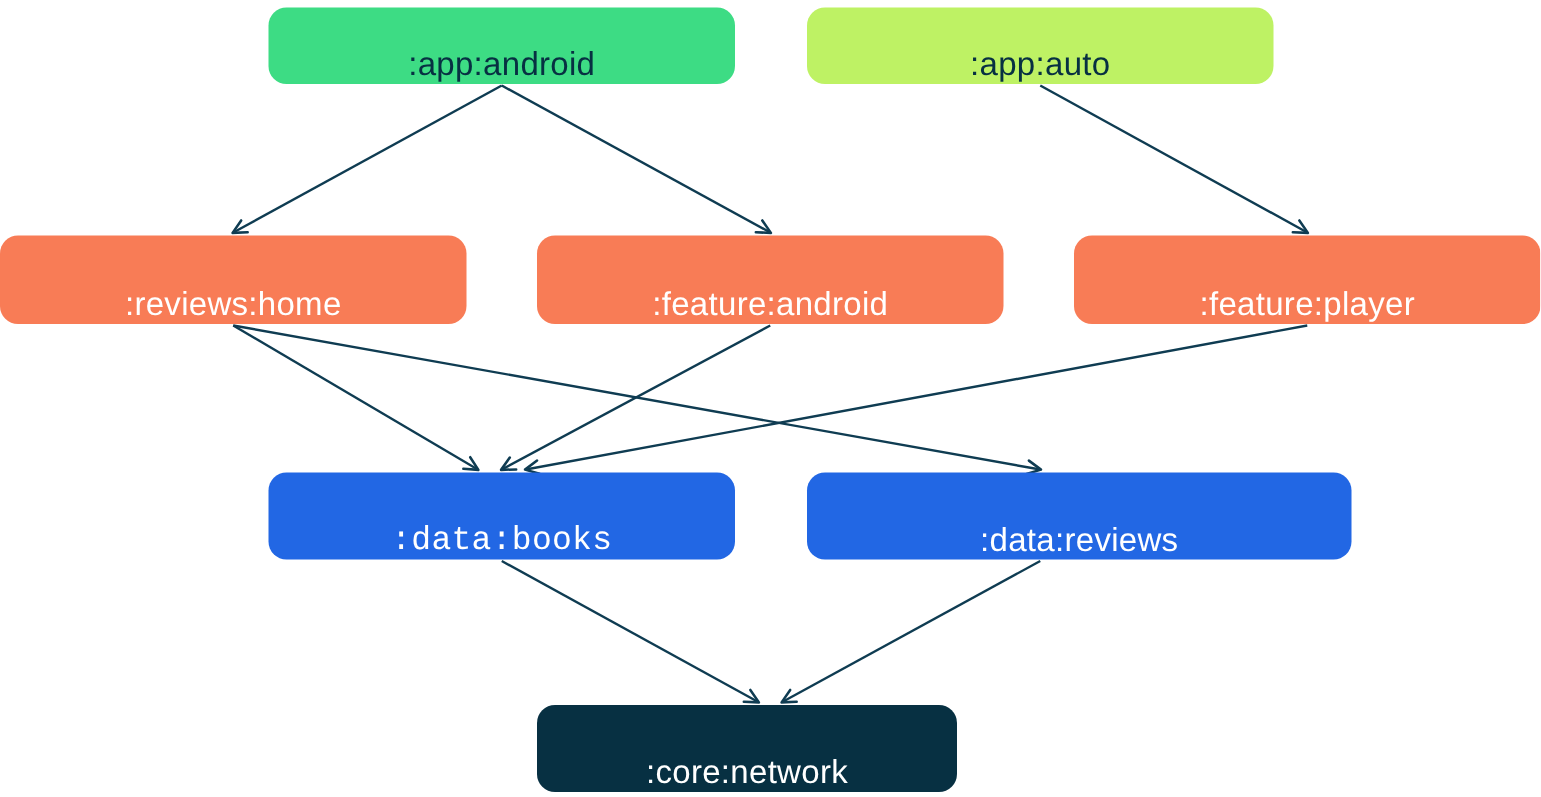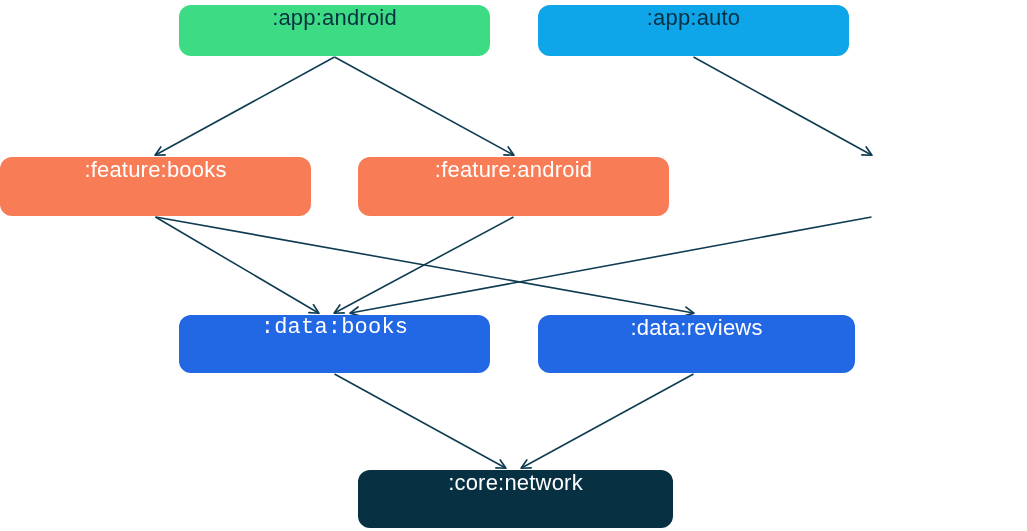--- a/index.html
+++ b/index.html
@@ -26,21 +26,21 @@
   #nodes {
     position: absolute;
     left: 0;
     top: 0;
     width: 100%;
     height: 100%;
   }
   .node {
     position: absolute;
     display: flex;
-    align-items: flex-start;
+    align-items: flex-end;
     justify-content: center;
     border-radius: 12px;
     font-size: 22px;
     letter-spacing: 0.2px;
     box-sizing: border-box;
     white-space: nowrap;
   }
 </style>
 </head>
 <body>
@@ -59,32 +59,35 @@
       <line x1="155.5" y1="217" x2="693.5" y2="313" stroke="#0F3C52" stroke-width="1.6" marker-end="url(#arrowhead)"></line>
       <line x1="513.5" y1="217" x2="334.5" y2="313" stroke="#0F3C52" stroke-width="1.6" marker-end="url(#arrowhead)"></line>
       <line x1="871.5" y1="217" x2="350.5" y2="313" stroke="#0F3C52" stroke-width="1.6" marker-end="url(#arrowhead)"></line>
       <line x1="334.5" y1="374" x2="505.5" y2="468" stroke="#0F3C52" stroke-width="1.6" marker-end="url(#arrowhead)"></line>
       <line x1="693.5" y1="374" x2="521.5" y2="468" stroke="#0F3C52" stroke-width="1.6" marker-end="url(#arrowhead)"></line>
     </svg>
   <div id="nodes">
       <div class="node" style="left: 179px; top: 5px; width: 311px; height: 51px; background: rgb(61, 220, 132);">
         <span style="color: rgb(7, 48, 66);">:app:android</span>
       </div>
-      <div class="node" style="left: 538px; top: 5px; width: 311px; height: 51px; background: #0ea5e9;">
+      <div class="node" style="left: 538px; top: 5px; width: 311px; height: 51px; background: #bef264;">
         <span style="color: rgb(7, 48, 66);">:app:auto</span>
       </div>
       <div class="node" style="left: 0px; top: 157px; width: 311px; height: 59px; background: rgb(248, 124, 86);">
-        <span style="color: rgb(255, 255, 255);">:feature:books</span>
+        <span style="color: rgb(255, 255, 255);">:reviews:home</span>
       </div>
       <div class="node" style="left: 358px; top: 157px; width: 311px; height: 59px; background: rgb(248, 124, 86);">
         <span style="color: rgb(255, 255, 255);">:feature:android</span>
       </div>
+      <div class="node" style="left: 716px; top: 157px; width: 311px; height: 59px; background: rgb(248, 124, 86);">
+        <span style="color: rgb(255, 255, 255);">:feature:player</span>
+      </div>
       <div class="node" style="left: 179px; top: 315px; width: 311px; height: 58px; background: rgb(34, 103, 228); font-family: Liberation Mono, monospace;">
         <span style="color: rgb(255, 255, 255);">:data:books</span>
       </div>
-      <div class="node" style="left: 538px; top: 315px; width: 317px; height: 58px; background: rgb(34, 103, 228);">
+      <div class="node" style="left: 538px; top: 315px; width: 363px; height: 58px; background: rgb(34, 103, 228);">
         <span style="color: rgb(255, 255, 255);">:data:reviews</span>
       </div>
-      <div class="node" style="left: 358px; top: 470px; width: 315px; height: 58px; background: rgb(7, 48, 66);">
+      <div class="node" style="left: 358px; top: 470px; width: 280px; height: 58px; background: rgb(7, 48, 66);">
         <span style="color: rgb(255, 255, 255);">:core:network</span>
       </div>
     </div>
 </div>
 
 </body></html>

